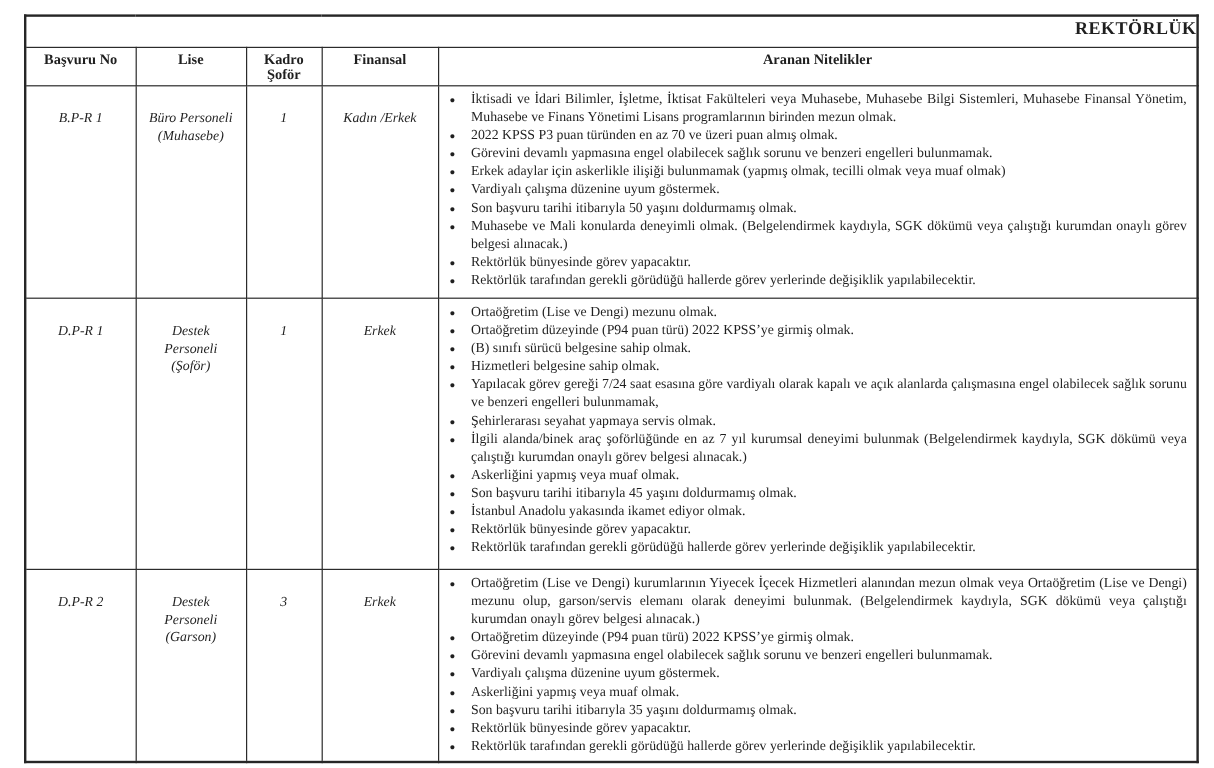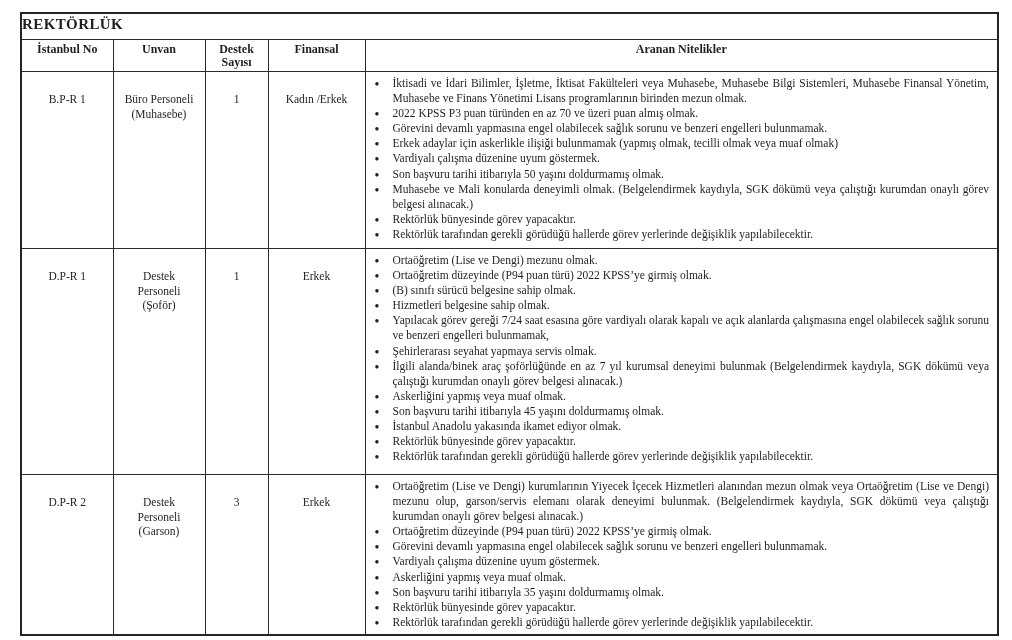--- a/index.html
+++ b/index.html
@@ -14,33 +14,34 @@
     position:absolute;left:20px;top:12px;width:977px;
     border-collapse:collapse;table-layout:fixed;
     border:2px solid #262626;
   }
   .recruit th,.recruit td{
     border:1px solid #2b2b2b;
     vertical-align:top;
     overflow:hidden;
   }
   .title-cell{
-    text-align:left;font-weight:bold;font-size:15px;
+    text-align:right;font-weight:bold;font-size:15px;
     padding:2px 0 3px 0;letter-spacing:0.4px;height:20px;
   }
   .recruit thead th{
     font-size:12px;font-weight:bold;line-height:13px;
     padding:3px 3px 2px 3px;
   }
   th.hc{text-align:center;}
   th.hl{text-align:center;padding-left:6px;}
   thead tr.cols{height:28px;}
   td.cv{
     text-align:center;font-size:11.5px;line-height:14.5px;
     padding:20px 10px 4px 10px;
+    font-style:italic;
   }
   td.qual{padding:4px 8px 3px 4px;}
   ul.quals{list-style:none;margin:0;padding:0;font-size:11.5px;}
   ul.quals li{
     position:relative;padding-left:23px;margin:0;
     text-align:justify;line-height:15.1px;
   }
   ul.quals li::before{
     content:"\25CF";
     position:absolute;left:5px;top:0;
@@ -60,23 +61,23 @@
       <col style="width:92px">
       <col style="width:63px">
       <col style="width:97px">
       <col style="width:633px">
     </colgroup>
     <thead>
       <tr>
         <td class="title-cell" colspan="5">REKTÖRLÜK</td>
       </tr>
       <tr class="cols">
-        <th class="hc">İstanbul No</th>
-        <th class="hc">Unvan</th>
-        <th class="hc">Destek Sayısı</th>
+        <th class="hc">Başvuru No</th>
+        <th class="hc">Lise</th>
+        <th class="hc">Kadro Şoför</th>
         <th class="hc">Finansal</th>
         <th class="hl">Aranan Nitelikler</th>
       </tr>
     </thead>
     <tbody>
   <tr>
     <td class="cv">B.P-R 1</td>
     <td class="cv">Büro Personeli (Muhasebe)</td>
     <td class="cv">1</td>
     <td class="cv">Kadın /Erkek</td>

